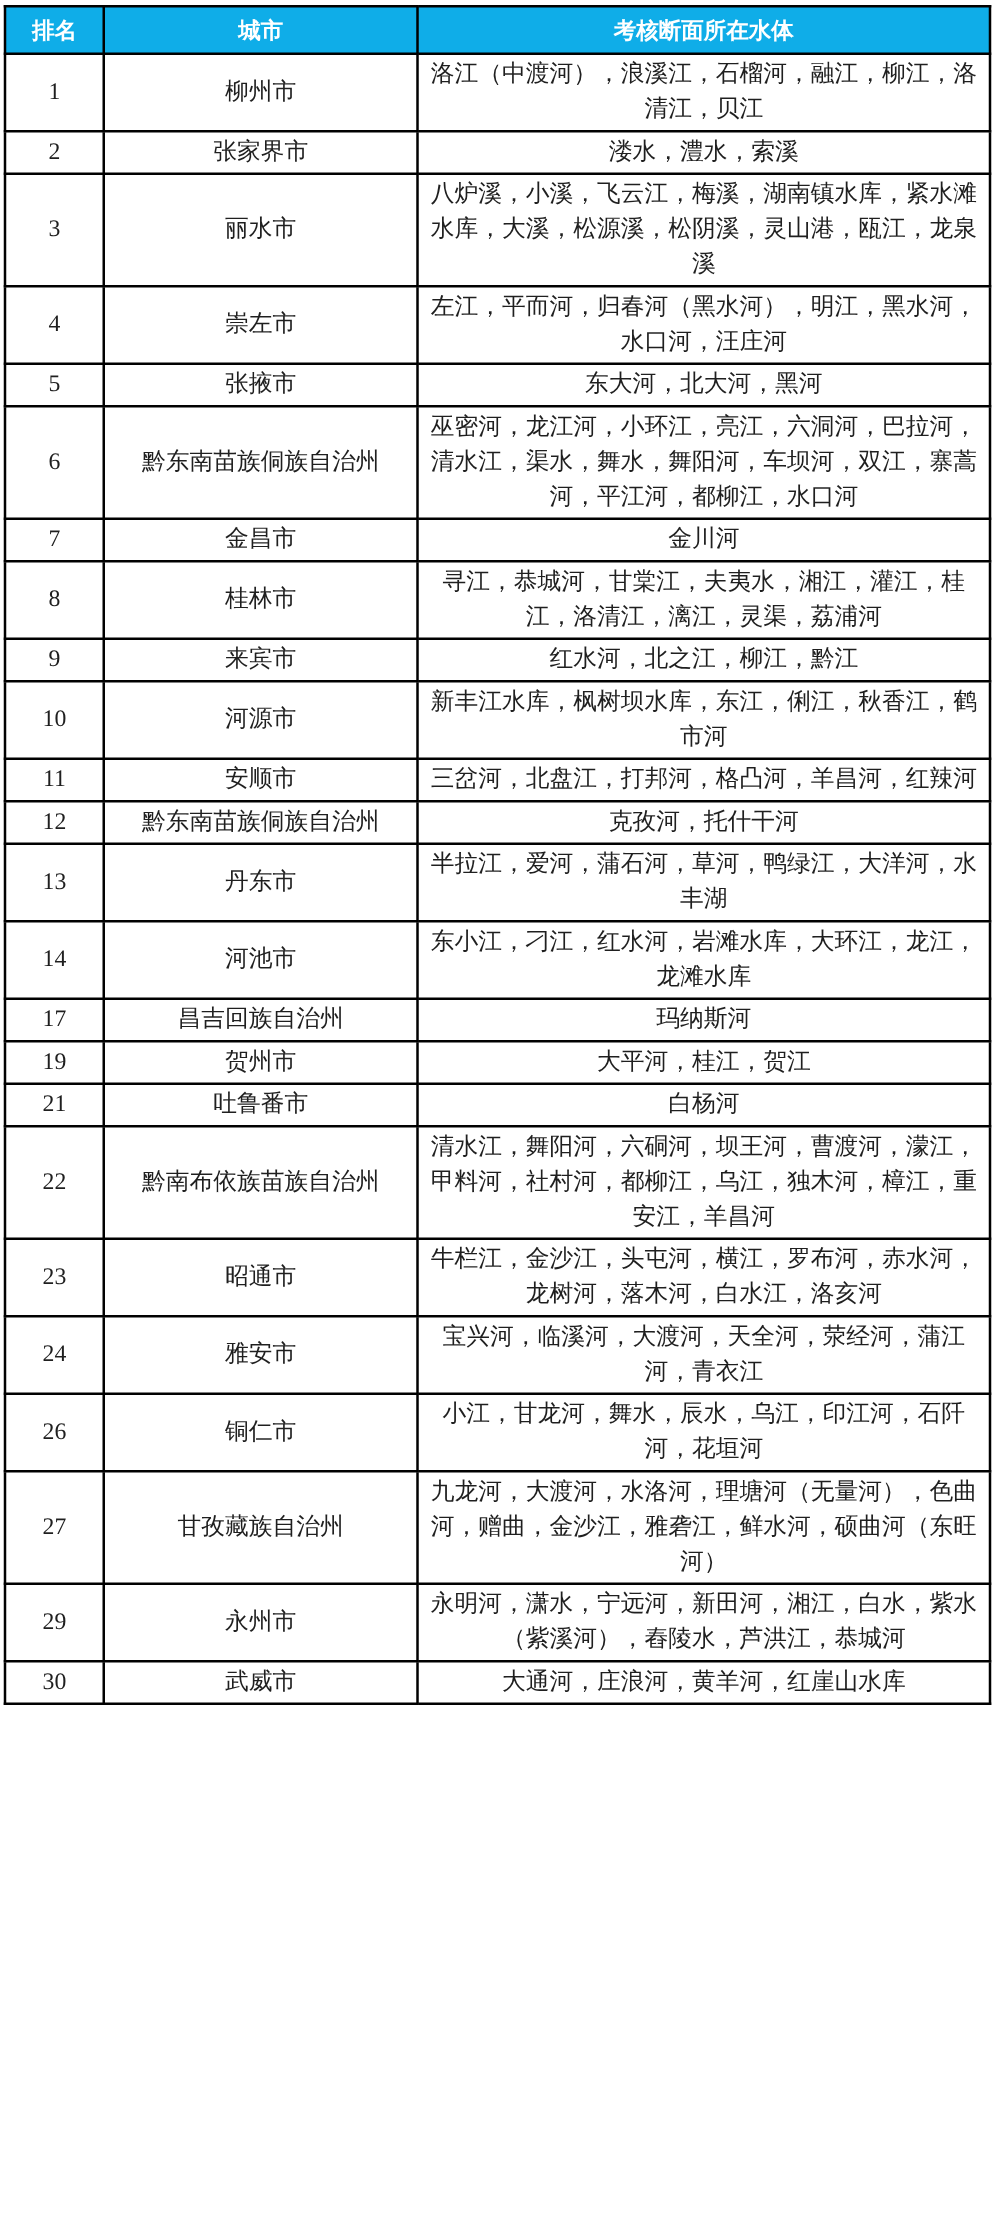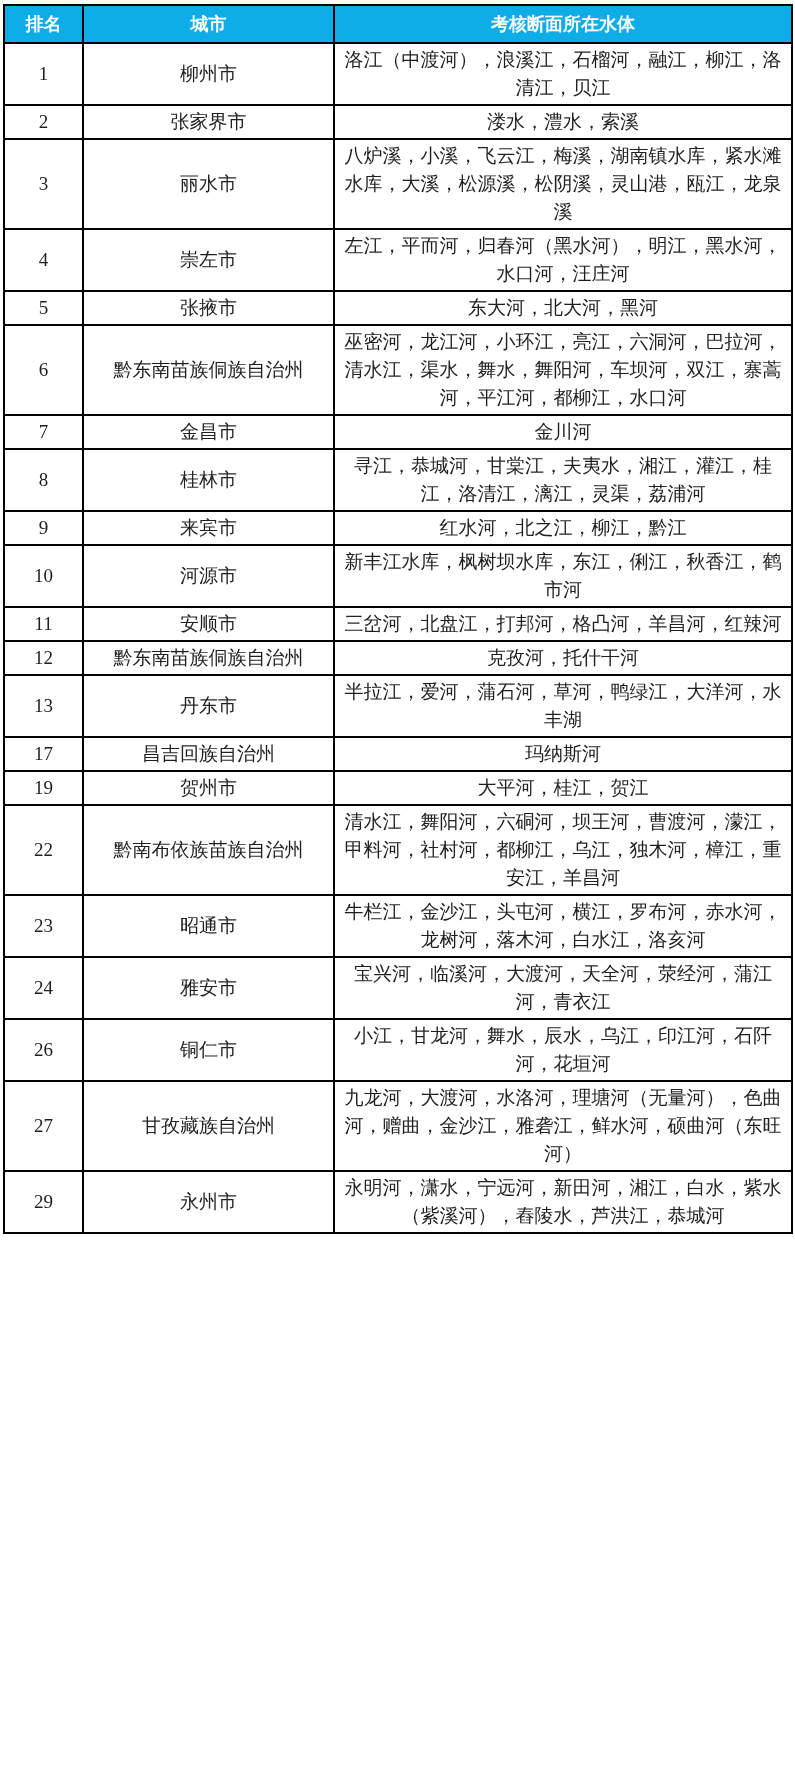--- a/index.html
+++ b/index.html
@@ -122,28 +122,38 @@
           <td>12</td>
           <td>黔东南苗族侗族自治州</td>
           <td>克孜河，托什干河</td>
         </tr>
         <tr>
           <td>13</td>
           <td>丹东市</td>
           <td>半拉江，爱河，蒲石河，草河，鸭绿江，大洋河，水丰湖</td>
         </tr>
         <tr>
+          <td>14</td>
+          <td>河池市</td>
+          <td>东小江，刁江，红水河，岩滩水库，大环江，龙江，龙滩水库</td>
+        </tr>
+        <tr>
           <td>17</td>
           <td>昌吉回族自治州</td>
           <td>玛纳斯河</td>
         </tr>
         <tr>
           <td>19</td>
           <td>贺州市</td>
           <td>大平河，桂江，贺江</td>
+        </tr>
+        <tr>
+          <td>21</td>
+          <td>吐鲁番市</td>
+          <td>白杨河</td>
         </tr>
         <tr>
           <td>22</td>
           <td>黔南布依族苗族自治州</td>
           <td>清水江，舞阳河，六硐河，坝王河，曹渡河，濛江，甲料河，社村河，都柳江，乌江，独木河，樟江，重安江，羊昌河</td>
         </tr>
         <tr>
           <td>23</td>
           <td>昭通市</td>
           <td>牛栏江，金沙江，头屯河，横江，罗布河，赤水河，龙树河，落木河，白水江，洛亥河</td>
@@ -161,15 +171,20 @@
         <tr>
           <td>27</td>
           <td>甘孜藏族自治州</td>
           <td>九龙河，大渡河，水洛河，理塘河（无量河），色曲河，赠曲，金沙江，雅砻江，鲜水河，硕曲河（东旺河）</td>
         </tr>
         <tr>
           <td>29</td>
           <td>永州市</td>
           <td>永明河，潇水，宁远河，新田河，湘江，白水，紫水（紫溪河），舂陵水，芦洪江，恭城河</td>
         </tr>
+        <tr>
+          <td>30</td>
+          <td>武威市</td>
+          <td>大通河，庄浪河，黄羊河，红崖山水库</td>
+        </tr>
       </tbody>
   </table>
 </div>
 
 </body></html>

